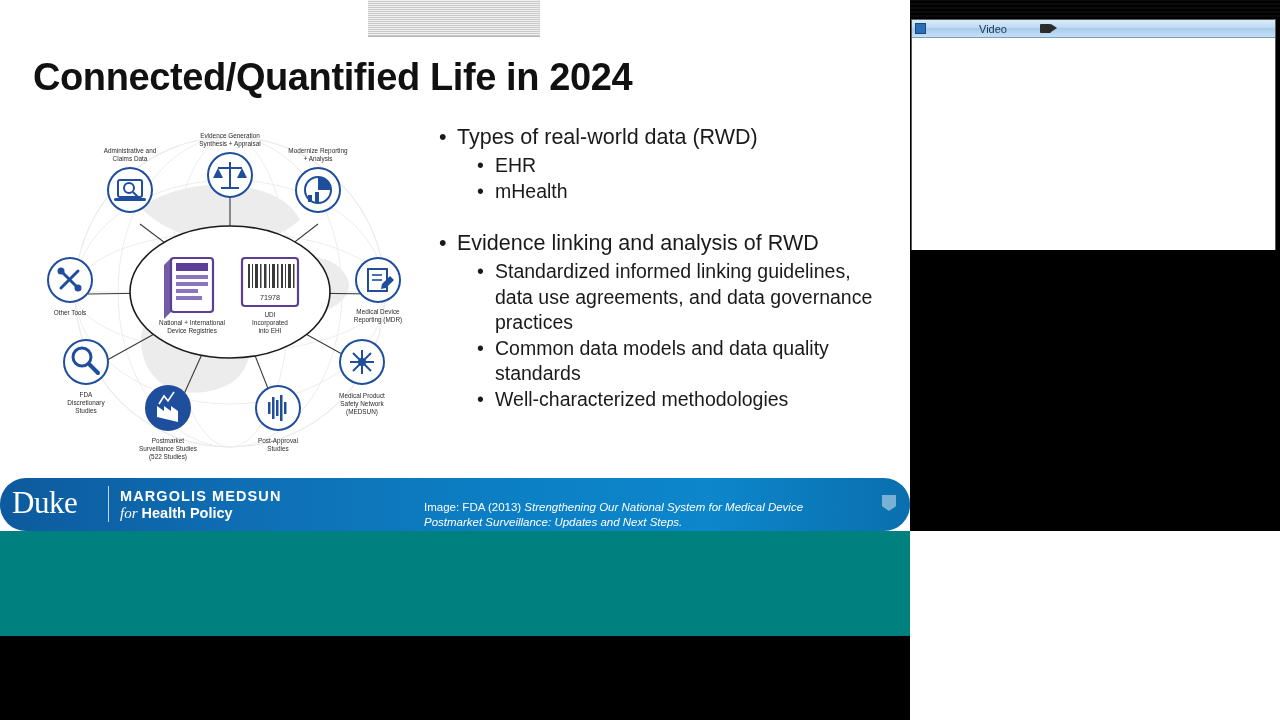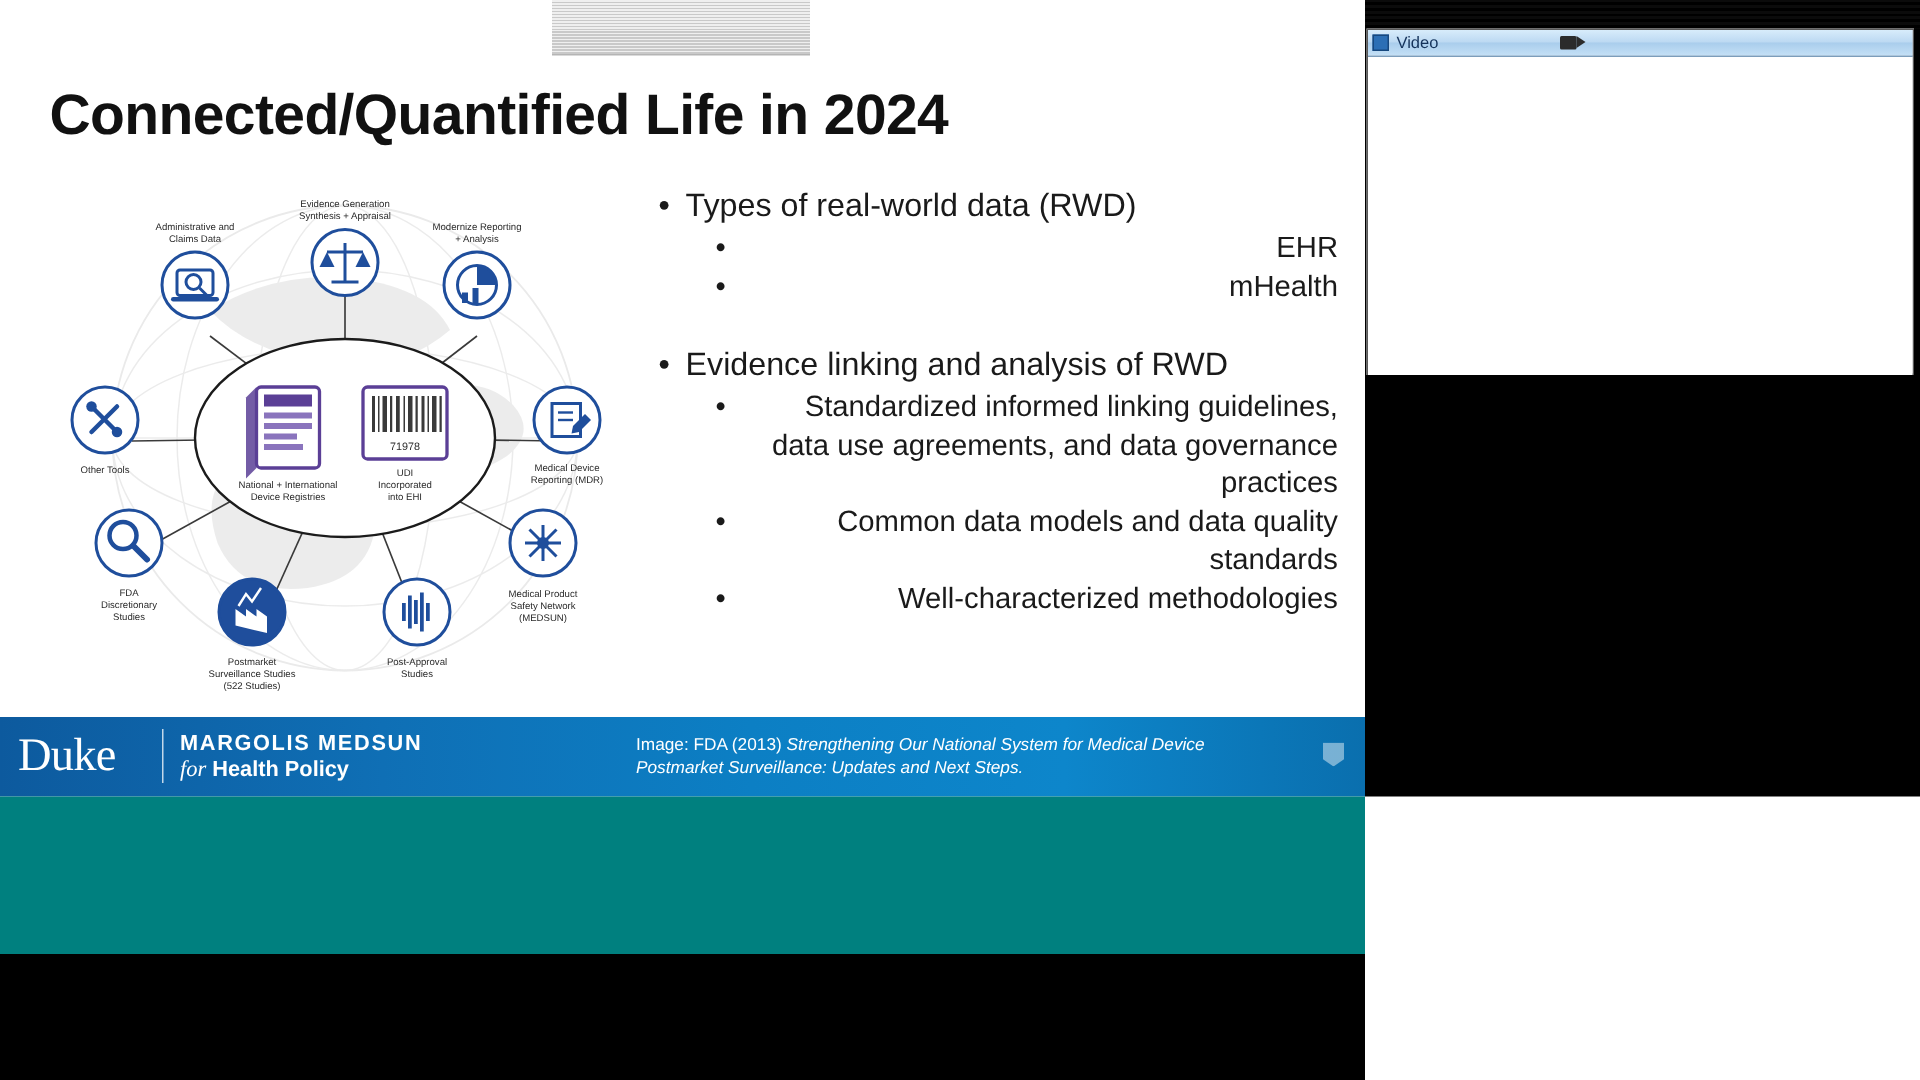--- a/index.html
+++ b/index.html
@@ -86,39 +86,39 @@
     position: absolute;
     left: 2px;
     top: 0;
   }
   .b2 {
     position: relative;
     font-size: 19.5px;
     line-height: 25.5px;
     margin: 0 0 0 0;
     padding-left: 58px;
-    text-align: right;
   }
   .b2::before {
     content: "•";
     position: absolute;
     left: 40px;
     top: 0;
   }
   .gap { height: 26px; }
 
   
   #footer {
     position: absolute;
     left: 0;
     top: 478px;
     width: 910px;
     height: 53px;
     background: linear-gradient(90deg, #0d5a9e 0%, #0f6fb5 28%, #0c7fc4 55%, #0d86cb 78%, #0a6fae 100%);
     overflow: hidden;
+    border-radius: 26px;
   }
   #duke-word {
     position: absolute;
     left: 12px;
     top: 7px;
     font-family: "Liberation Serif", serif;
     font-size: 31px;
     color: #ffffff;
     font-weight: normal;
     letter-spacing: -0.5px;
@@ -151,21 +151,21 @@
     font-family: "Liberation Sans", sans-serif;
   }
   #margolis-2 em {
     font-family: "Liberation Serif", serif;
     font-weight: normal;
     font-size: 15px;
   }
   #credit {
     position: absolute;
     left: 424px;
-    top: 12px;
+    top: 22px;
     width: 430px;
     font-size: 11.5px;
     line-height: 15px;
     color: #ffffff;
   }
   #credit .it { font-style: italic; }
   #footer-mark {
     position: absolute;
     right: 14px;
     top: 17px;
@@ -229,20 +229,21 @@
     background: #2c6fb5;
     border: 1px solid #17487e;
     box-sizing: border-box;
     margin-right: 5px;
     flex: 0 0 auto;
   }
   #video-title-text {
     font-size: 11px;
     color: #14325a;
     font-family: "Liberation Sans", sans-serif;
+    margin-left: 48px;
   }
   #video-cam-icon {
     position: absolute;
     left: 128px;
     top: 3px;
     width: 18px;
     height: 10px;
     display: flex;
     align-items: center;
   }

